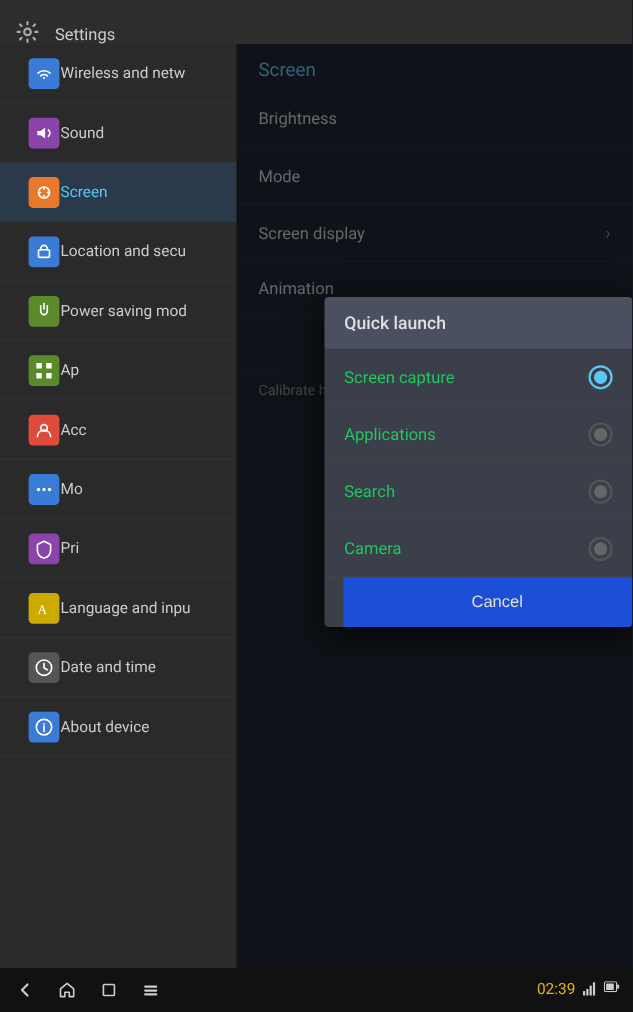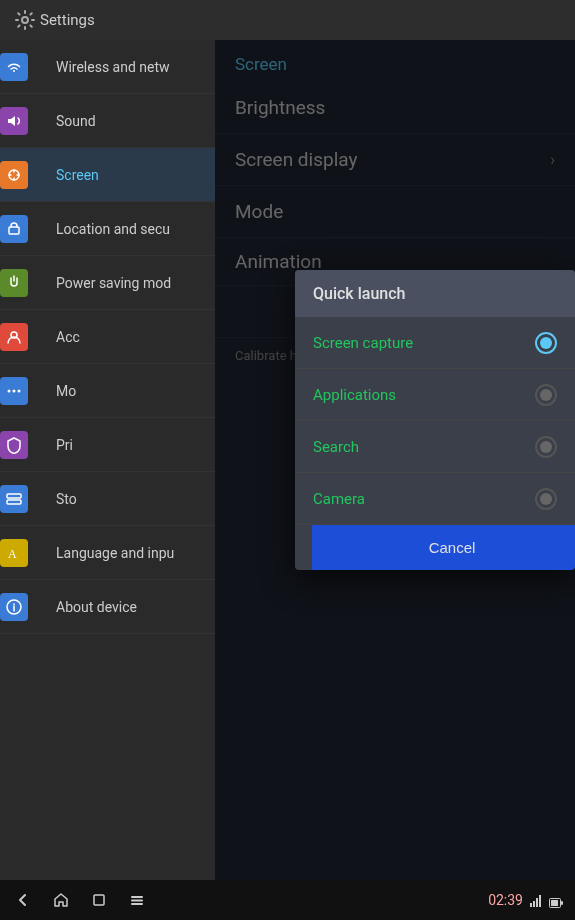--- a/index.html
+++ b/index.html
@@ -26,46 +26,46 @@
       padding: 0 12px;
       z-index: 100;
     }
     .status-bar-left {
       display: flex;
       gap: 16px;
       align-items: center;
     }
     .status-bar-right {
       display: flex;
-      align-items: flex-end;
+      align-items: flex-start;
       gap: 6px;
-      color: #fca5a5;
+      color: #eab308;
       font-size: 14px;
     }
     .nav-icon {
       width: 22px;
       height: 22px;
       display: flex;
       align-items: center;
       justify-content: center;
       color: #ccc;
     }
 
     
     .title-bar {
       position: absolute;
       top: 0;
       left: 0;
       right: 0;
       height: 40px;
       background: #2d2d2d;
       display: flex;
-      align-items: center;
+      align-items: flex-end;
       padding: 0 14px;
-      gap: 4px;
+      gap: 14px;
       z-index: 10;
     }
     .title-bar-icon {
       width: 22px;
       height: 22px;
     }
     .title-bar-text {
       color: #ccc;
       font-size: 15px;
     }
@@ -83,23 +83,23 @@
     
     .sidebar {
       width: 215px;
       background: #2a2a2a;
       overflow-y: auto;
       flex-shrink: 0;
     }
     .sidebar-item {
       display: flex;
       align-items: center;
-      padding: 0 0;
+      padding: 0 26px;
       height: 54px;
-      gap: 28px;
+      gap: 1px;
       cursor: pointer;
       border-bottom: 1px solid #333;
     }
     .sidebar-item.active {
       background: #2a3a4a;
     }
     .sidebar-icon {
       width: 28px;
       height: 28px;
       border-radius: 4px;
@@ -137,21 +137,21 @@
       display: flex;
       align-items: center;
       justify-content: space-between;
       padding: 0 20px;
       height: 52px;
       border-bottom: 1px solid #2a3040;
       cursor: pointer;
     }
     .content-item-label {
       color: #ccc;
-      font-size: 19px;
+      font-size: 15px;
     }
     .chevron-icon {
       color: #888;
       font-size: 16px;
     }
     .checkbox {
       width: 20px;
       height: 20px;
       border: 2px solid #888;
       background: transparent;
@@ -326,20 +326,31 @@
       <div class="sidebar-item">
         <div class="sidebar-icon ic-power">
           <svg width="18" height="18" viewBox="0 0 18 18" fill="none">
             <path d="M6 4v5a3 3 0 006 0V4" stroke="#fff" stroke-width="1.5" stroke-linecap="round"></path>
             <path d="M9 2v5" stroke="#fff" stroke-width="1.5" stroke-linecap="round"></path>
           </svg>
         </div>
         <span class="sidebar-label">Power saving mod</span>
       </div>
       <div class="sidebar-item">
+        <div class="sidebar-icon ic-apps">
+          <svg width="18" height="18" viewBox="0 0 18 18" fill="none">
+            <rect x="2" y="2" width="5" height="5" rx="0.5" fill="#fff"></rect>
+            <rect x="11" y="2" width="5" height="5" rx="0.5" fill="#fff"></rect>
+            <rect x="2" y="11" width="5" height="5" rx="0.5" fill="#fff"></rect>
+            <rect x="11" y="11" width="5" height="5" rx="0.5" fill="#fff"></rect>
+          </svg>
+        </div>
+        <span class="sidebar-label">Ap</span>
+      </div>
+      <div class="sidebar-item">
         <div class="sidebar-icon ic-accounts">
           <svg width="18" height="18" viewBox="0 0 18 18" fill="none">
             <path d="M3 15a6 6 0 0112 0" stroke="#fff" stroke-width="1.5" stroke-linecap="round"></path>
             <circle cx="9" cy="7" r="3" stroke="#fff" stroke-width="1.5"></circle>
           </svg>
         </div>
         <span class="sidebar-label">Acc</span>
       </div>
       <div class="sidebar-item">
         <div class="sidebar-icon ic-more">
@@ -353,59 +364,59 @@
       </div>
       <div class="sidebar-item">
         <div class="sidebar-icon ic-privacy">
           <svg width="18" height="18" viewBox="0 0 18 18" fill="none">
             <path d="M9 2L3 5v5c0 3.5 2.5 6.5 6 7.5 3.5-1 6-4 6-7.5V5L9 2z" stroke="#fff" stroke-width="1.5" stroke-linejoin="round"></path>
           </svg>
         </div>
         <span class="sidebar-label">Pri</span>
       </div>
       <div class="sidebar-item">
-        <div class="sidebar-icon ic-storage">
-          <svg width="18" height="18" viewBox="0 0 18 18" fill="none">
-            <rect x="2" y="4" width="14" height="4" rx="1" stroke="#fff" stroke-width="1.5"></rect>
-            <rect x="2" y="10" width="14" height="4" rx="1" stroke="#fff" stroke-width="1.5"></rect>
-          </svg>
-        </div>
-        <span class="sidebar-label">Sto</span>
-      </div>
-      <div class="sidebar-item">
         <div class="sidebar-icon ic-language">
           <svg width="18" height="18" viewBox="0 0 18 18" fill="none">
             <text x="3" y="14" font-size="12" fill="#fff" font-family="serif">A</text>
           </svg>
         </div>
         <span class="sidebar-label">Language and inpu</span>
+      </div>
+      <div class="sidebar-item">
+        <div class="sidebar-icon ic-date">
+          <svg width="18" height="18" viewBox="0 0 18 18" fill="none">
+            <circle cx="9" cy="9" r="7" stroke="#fff" stroke-width="1.5"></circle>
+            <path d="M9 5v4l3 2" stroke="#fff" stroke-width="1.5" stroke-linecap="round"></path>
+          </svg>
+        </div>
+        <span class="sidebar-label">Date and time</span>
       </div>
       <div class="sidebar-item">
         <div class="sidebar-icon ic-about">
           <svg width="18" height="18" viewBox="0 0 18 18" fill="none">
             <circle cx="9" cy="9" r="7" stroke="#fff" stroke-width="1.5"></circle>
             <path d="M9 8v5M9 6v.5" stroke="#fff" stroke-width="1.5" stroke-linecap="round"></path>
           </svg>
         </div>
         <span class="sidebar-label">About device</span>
       </div>
     </div>
 
   <div class="content-area">
     <div class="content-header">Screen</div>
 
     <div class="content-item">
       <span class="content-item-label">Brightness</span>
+    </div>
+    <div class="content-item">
+      <span class="content-item-label">Mode</span>
     </div>
     <div class="content-item">
       <span class="content-item-label">Screen display</span>
       <span class="chevron-icon">›</span>
-    </div>
-    <div class="content-item">
-      <span class="content-item-label">Mode</span>
     </div>
     <div class="content-item animation-item">
       <span class="content-item-label">Animation</span>
     </div>
 
     <div class="content-item" style="height:52px;">
       <span class="content-item-label"></span>
       <span class="checkmark">✓</span>
     </div>
     <div class="calibrate-text">Calibrate horizontally using accelerometer</div>

